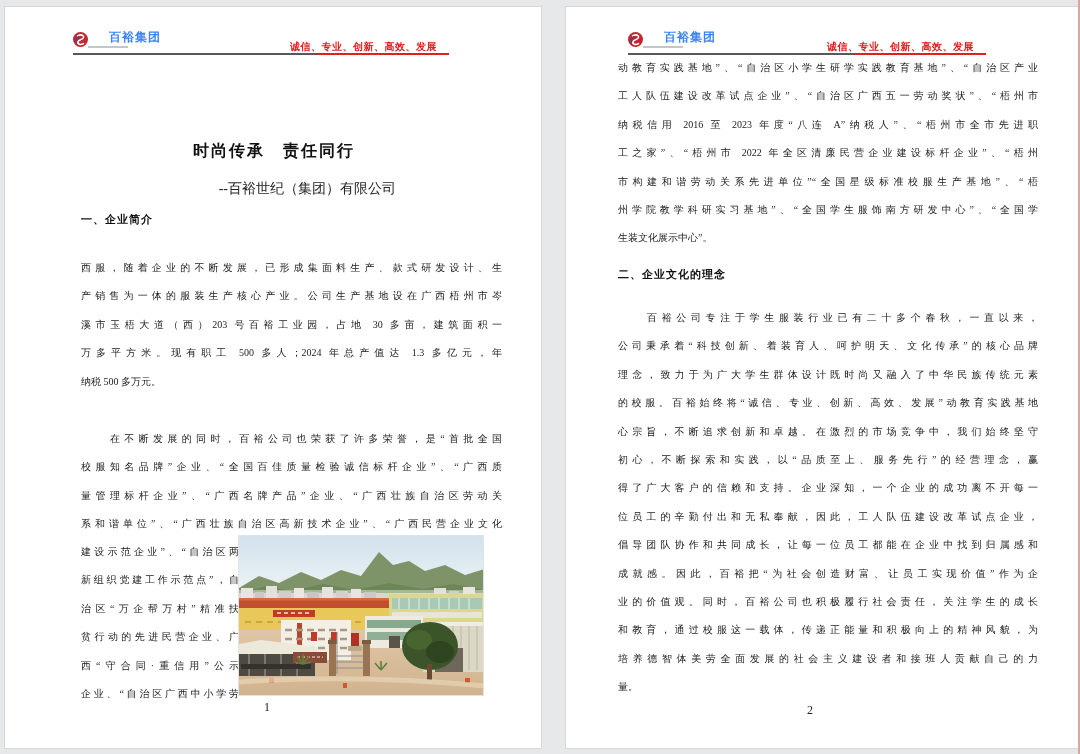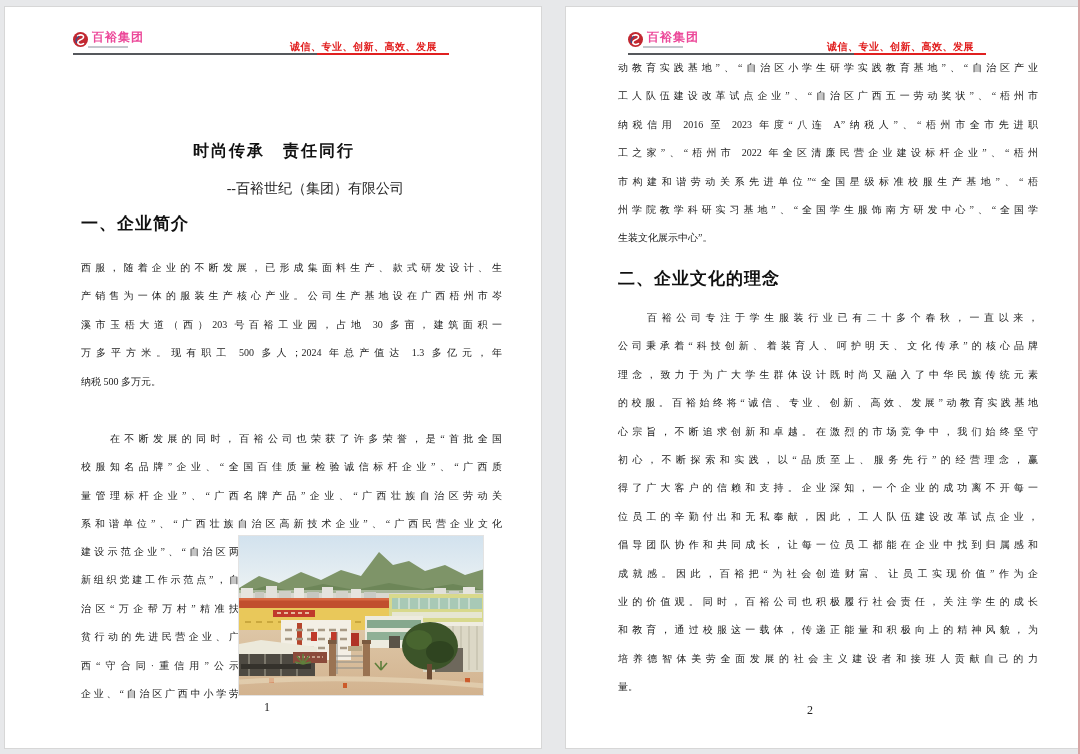--- a/index.html
+++ b/index.html
@@ -14,37 +14,37 @@
   .page {
     position:absolute; top:6px; height:743px; background:#ffffff;
     border:1px solid #d7d7d7;
   }
   .page-left  { left:4px;  width:538px; }
   .page-right { left:565px; width:513px; border-right:none; }
 
   
   .logo { position:absolute; top:24px; left:68px; display:flex; align-items:flex-start; }
   .logo svg { display:block; margin-top:1px; }
-  .logo-txt { margin-left:4px; font-family:"Liberation Sans",sans-serif;
-              font-size:12px; font-weight:bold; color:#ec4899; line-height:13px; letter-spacing:1px;}
+  .logo-txt { margin-left:21px; font-family:"Liberation Sans",sans-serif;
+              font-size:12px; font-weight:bold; color:#3b82f6; line-height:13px; letter-spacing:1px;}
   .logo-sub { width:40px; height:2px; background:#c3c7cd; margin-top:2px; }
   .rule     { position:absolute; top:46px; left:68px; right:92px; height:2px; background:#55585c; }
   .rule-red { position:absolute; top:46px; right:92px; width:132px; height:2px; background:#e02020; }
   .slogan   { position:absolute; top:33px; right:104px;
               font-family:"Liberation Sans",sans-serif; font-size:10px; font-weight:bold;
               color:#e11f1f; letter-spacing:0.5px; white-space:nowrap;margin-left:20px; }
 
   
   .doc-title { position:absolute; top:134px; left:0; width:538px; text-align:center;
                font-family:"Liberation Sans",sans-serif; font-weight:bold;
                font-size:16px; letter-spacing:2px; color:#101010; }
-  .doc-subtitle { position:absolute; top:173px; left:83px; width:316px; text-align:right;
+  .doc-subtitle { position:absolute; top:173px; left:75px; width:316px; text-align:right;
                font-size:14px; color:#1e1e1e; }
   .sec-heading { position:absolute; font-family:Liberation Serif, serif;
-               font-weight:bold; font-size:17px; letter-spacing:1px; color:#101010; }
+               font-weight:bold; font-size:11px; letter-spacing:1px; color:#101010; }
   .h1 { top:205px; left:76px; }
   .h2 { top:260px; left:52px; }
 
   .para { position:absolute; font-size:10px; line-height:28.4px; color:#1b1b1b; }
   .p1   { top:247px; left:76px; width:421px; }
   .p2a  { top:418px; left:76px; width:421px; }
   .p2b  { top:531px; left:76px; width:158px; }
   .cont { top:47px;  left:52px; width:420px; }
   .p3   { top:297px; left:52px; width:420px; }
 

